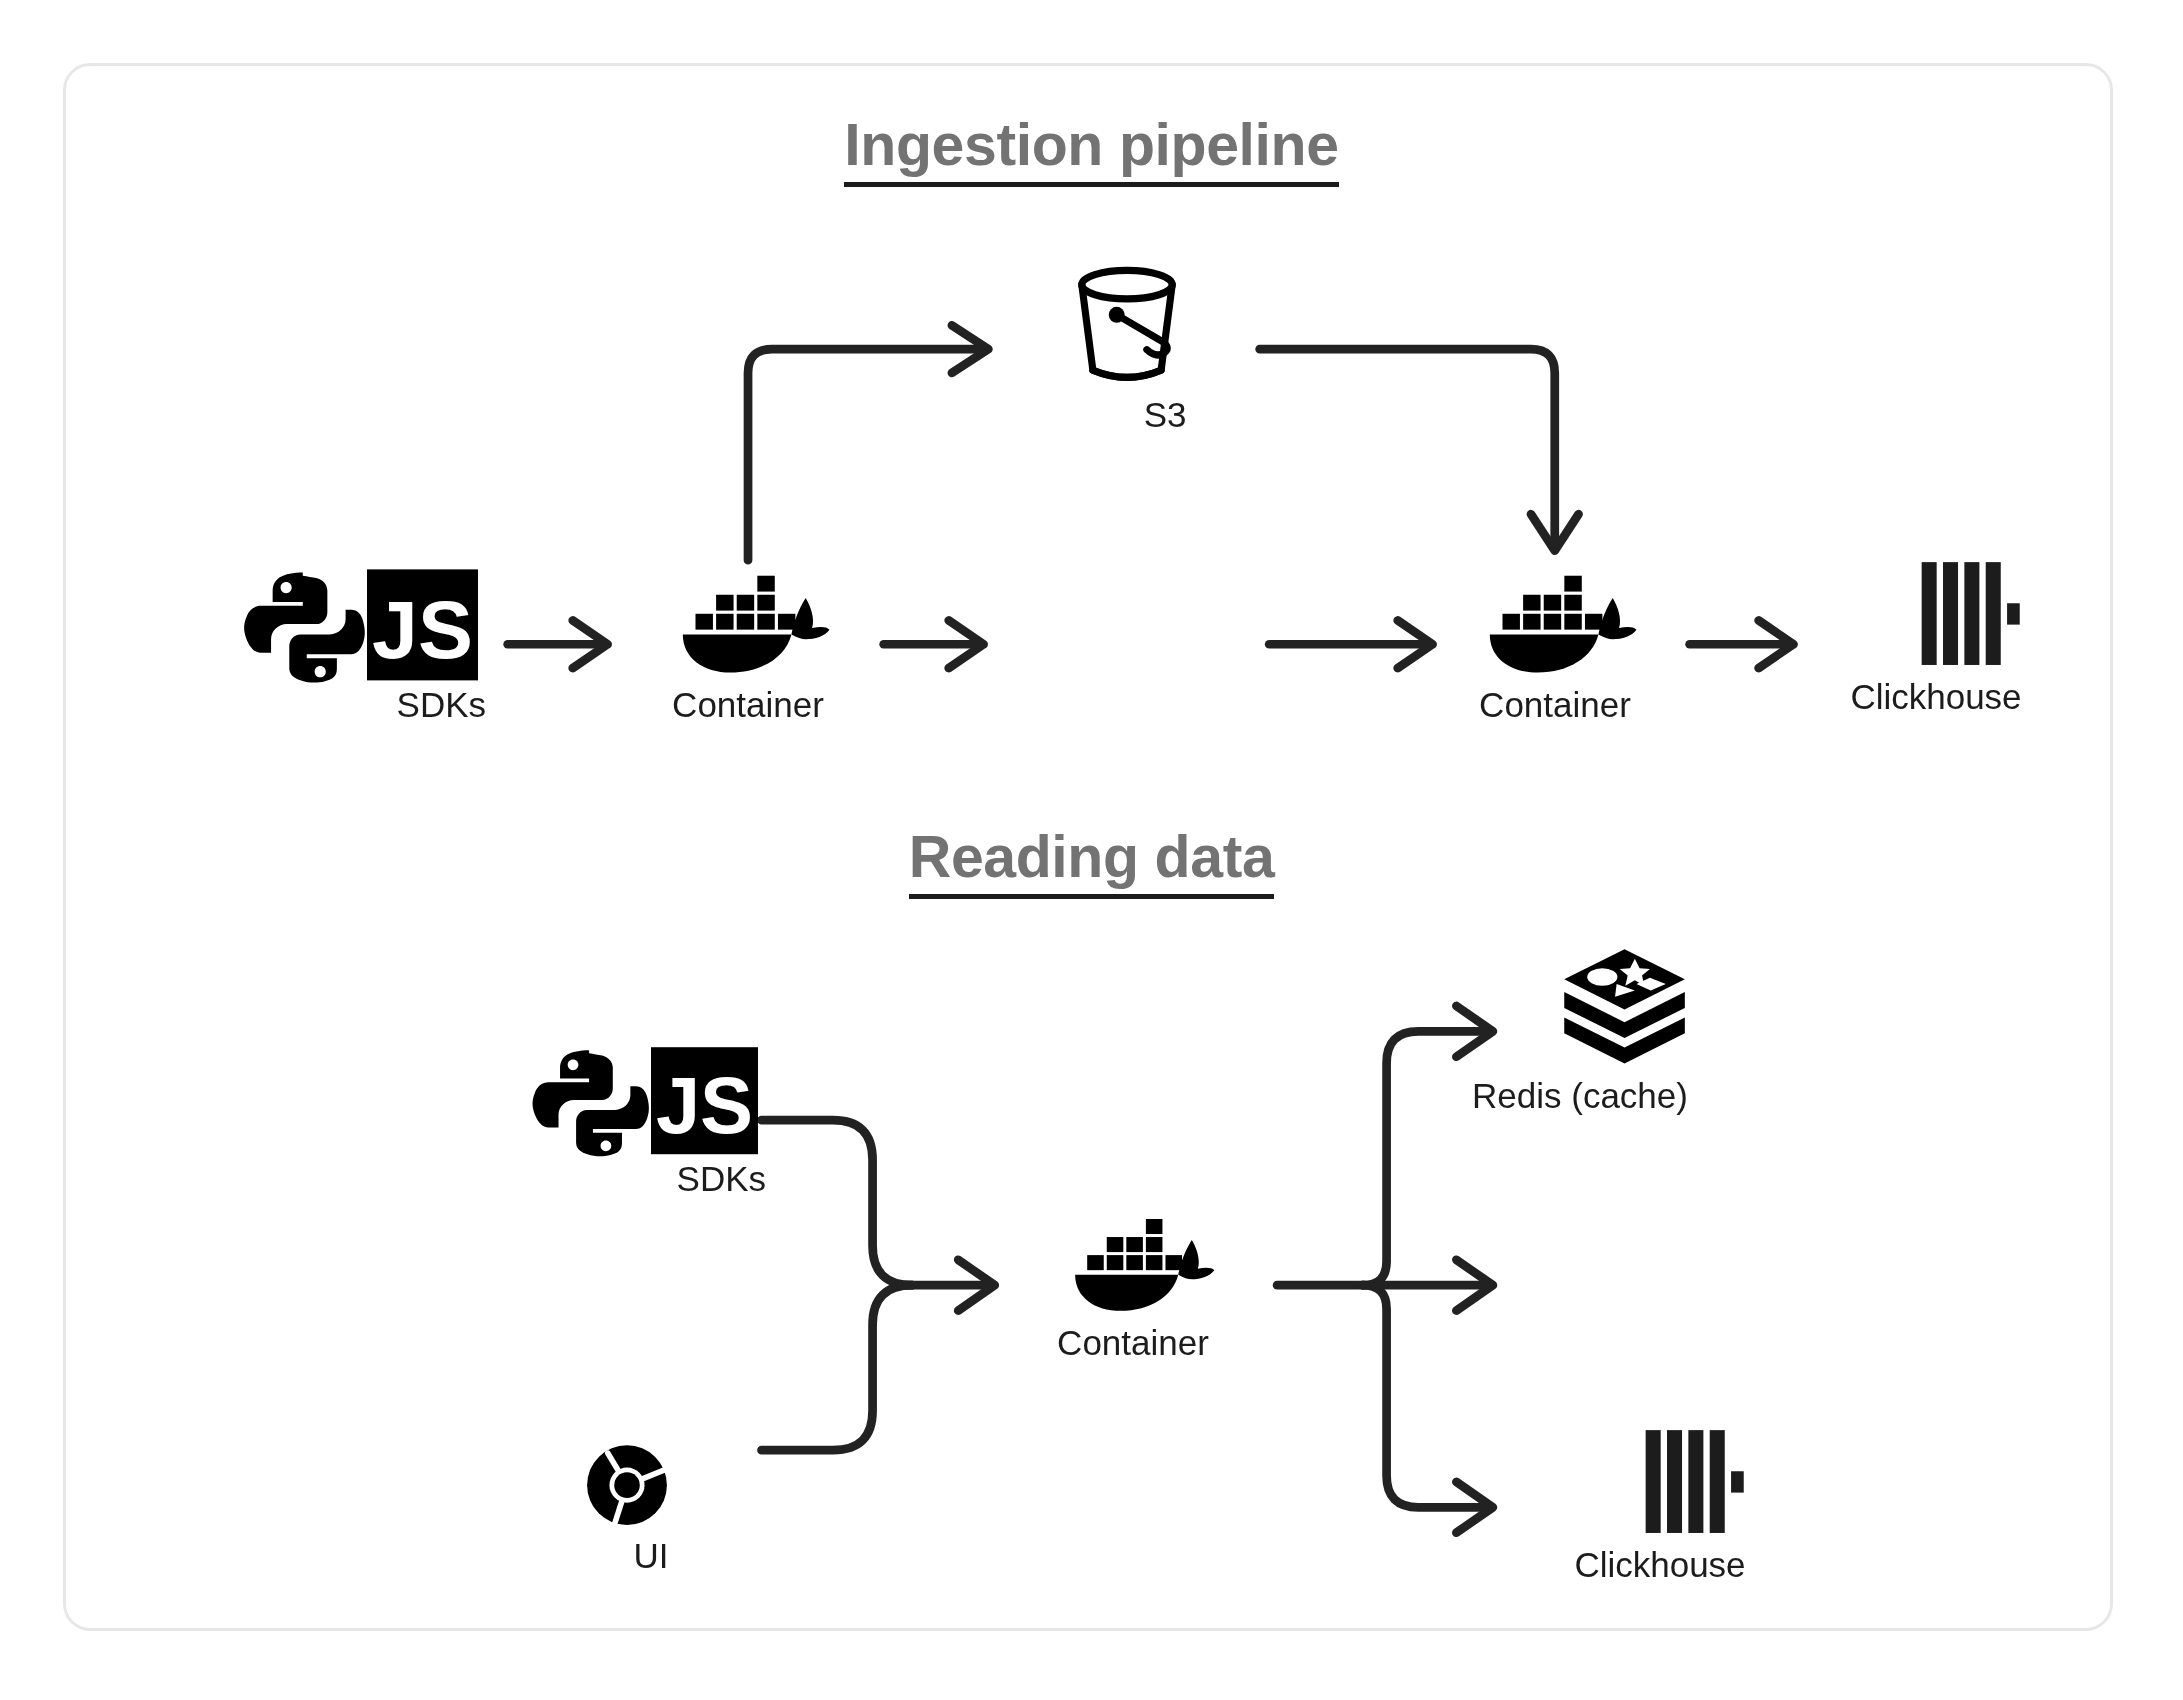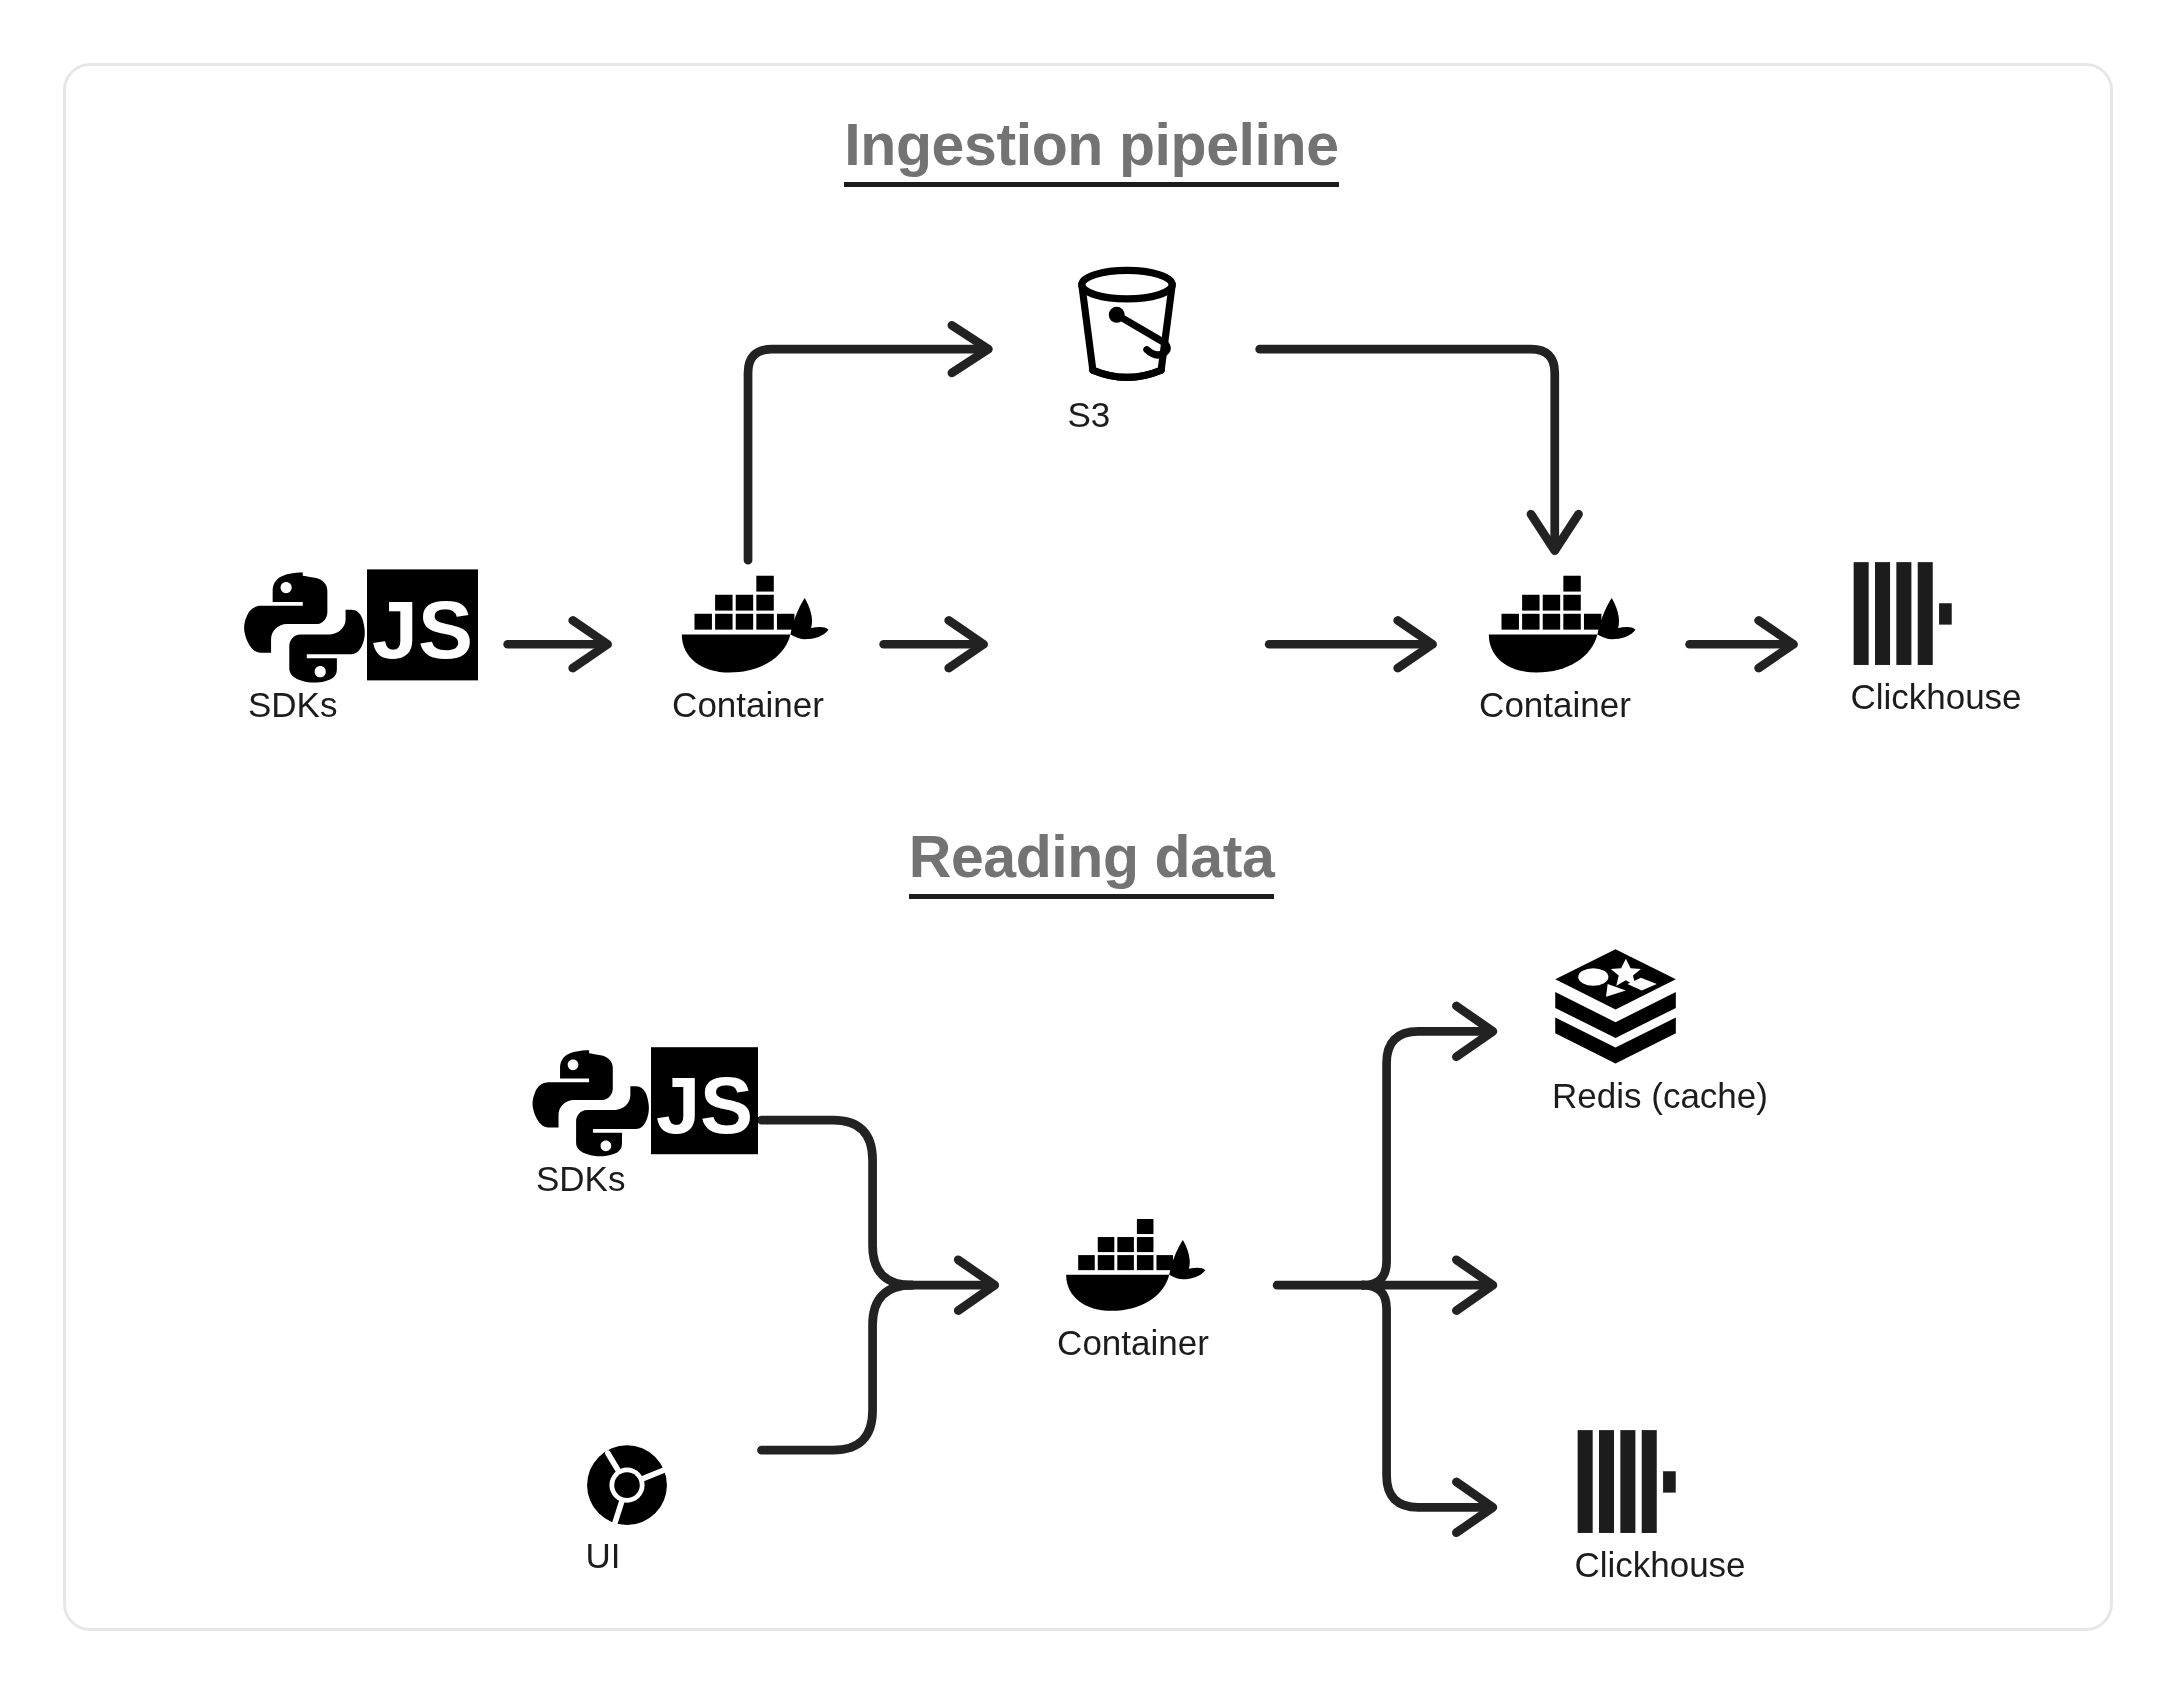--- a/index.html
+++ b/index.html
@@ -31,21 +31,21 @@
     text-align:center;
     border-bottom:5.6px solid #1c1c1c;
     padding-bottom:3.2px;
   }
   #title-ingestion{left:0;right:0;margin:auto;width:max-content;top:111px;font-size:59px;}
   #title-reading{left:0;right:0;margin:auto;width:max-content;top:823px;font-size:59px;}
 
   
   .node{
     position:absolute;
-    display:flex;flex-direction:column;align-items:flex-start;
+    display:flex;flex-direction:column;align-items:flex-end;
     transform:translate(-50%,-50%);
   }
   .node .glyph{display:flex;align-items:center;justify-content:center;}
   .node .lbl{
     margin-top:11px;
     font-size:35px;
     color:#1c1c1c;
     white-space:nowrap;
     line-height:1.05;
   }
@@ -257,21 +257,21 @@
           <rect x="106" y="38" width="22" height="20"></rect>
           <rect x="106" y="14" width="22" height="20"></rect>
           <path d="M12 88c0 30 26 48 60 48 40 0 70-20 77-48H12z"></path>
           <path d="M149 88c4-22 14-40 18-46 6 10 12 26 8 38 10-2 18-2 22 2-6 8-18 12-30 12-5 0-11-2-18-6z"></path>
         </g>
       </svg>
     </div>
     <div class="lbl">Container</div>
   </div>
 
-  <div class="node" style="left:1660px;top:1031px;">
+  <div class="node" style="left:1580px;top:1031px;">
     <div class="glyph">
       <svg width="127" height="119" viewBox="0 0 160 150">
         <g fill="#000000">
           <path d="M80 146 L4 108 L4 88 L80 126 L156 88 L156 108 Z"></path>
           <path d="M80 114 L4 76 L4 56 L80 94 L156 56 L156 76 Z"></path>
           <path d="M80 2 L156 40 L80 78 L4 40 Z"></path>
         </g>
         <g fill="#ffffff">
           <ellipse cx="52" cy="37" rx="19" ry="11"></ellipse>
           <path d="M93 14 L99 26 L112 27 L102 35 L105 48 L93 41 L81 48 L84 35 L74 27 L87 26 Z"></path>

